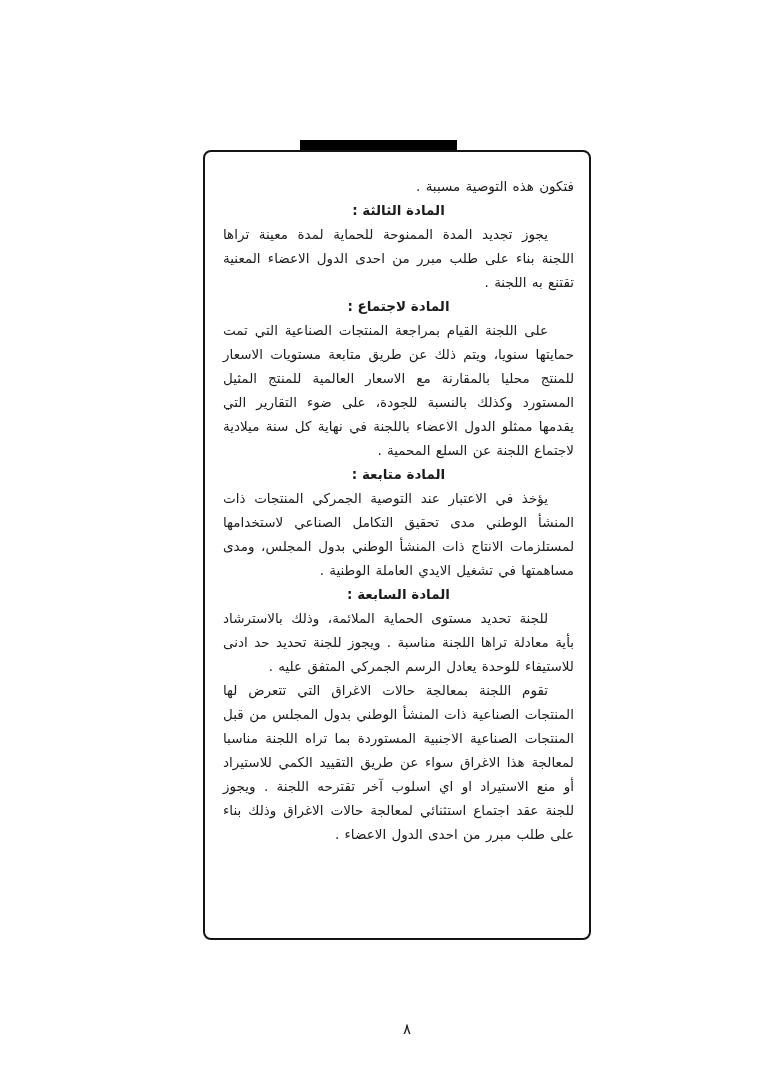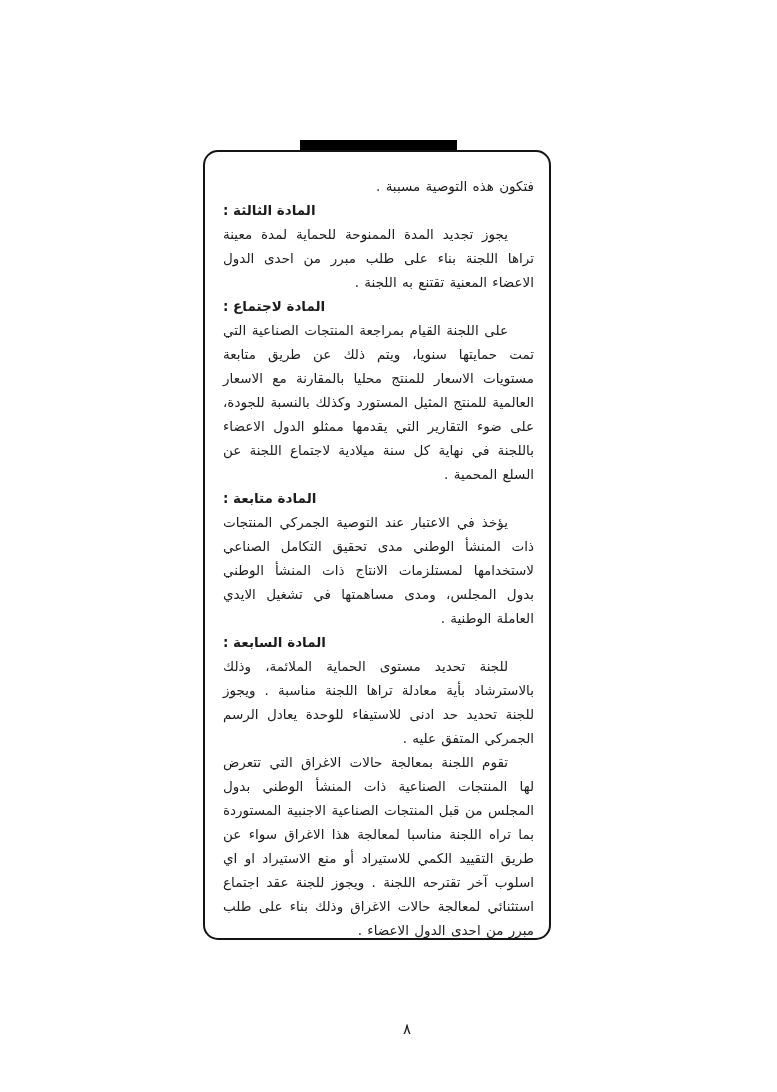--- a/index.html
+++ b/index.html
@@ -18,24 +18,24 @@
     left: 300px;
     top: 140px;
     width: 157px;
     height: 11px;
     background: #000000;
   }
   .page-frame {
     position: absolute;
     left: 203px;
     top: 150px;
-    width: 348px;
+    width: 388px;
     height: 790px;
     border: 2px solid #141414;
-    border-radius: 15px;
+    border-radius: 8px;
     background: #ffffff;
   }
   .page-text {
     position: absolute;
     top: 22px;
     right: 15px;
     left: 18px;
     direction: rtl;
   }
   .page-text p,
@@ -48,21 +48,21 @@
   }
   .body {
     text-align: justify;
     text-align-last: right;
     text-indent: 26px;
     word-spacing: 1px;
   }
   .carry { text-indent: 0; }
   .heading {
     font-weight: bold;
-    text-align: left;
+    text-align: center;
   }
   .page-number {
     position: absolute;
     left: 203px;
     top: 1020px;
     width: 408px;
     text-align: center;
     font-size: 15px;
     color: #1c1c1c;
   }

